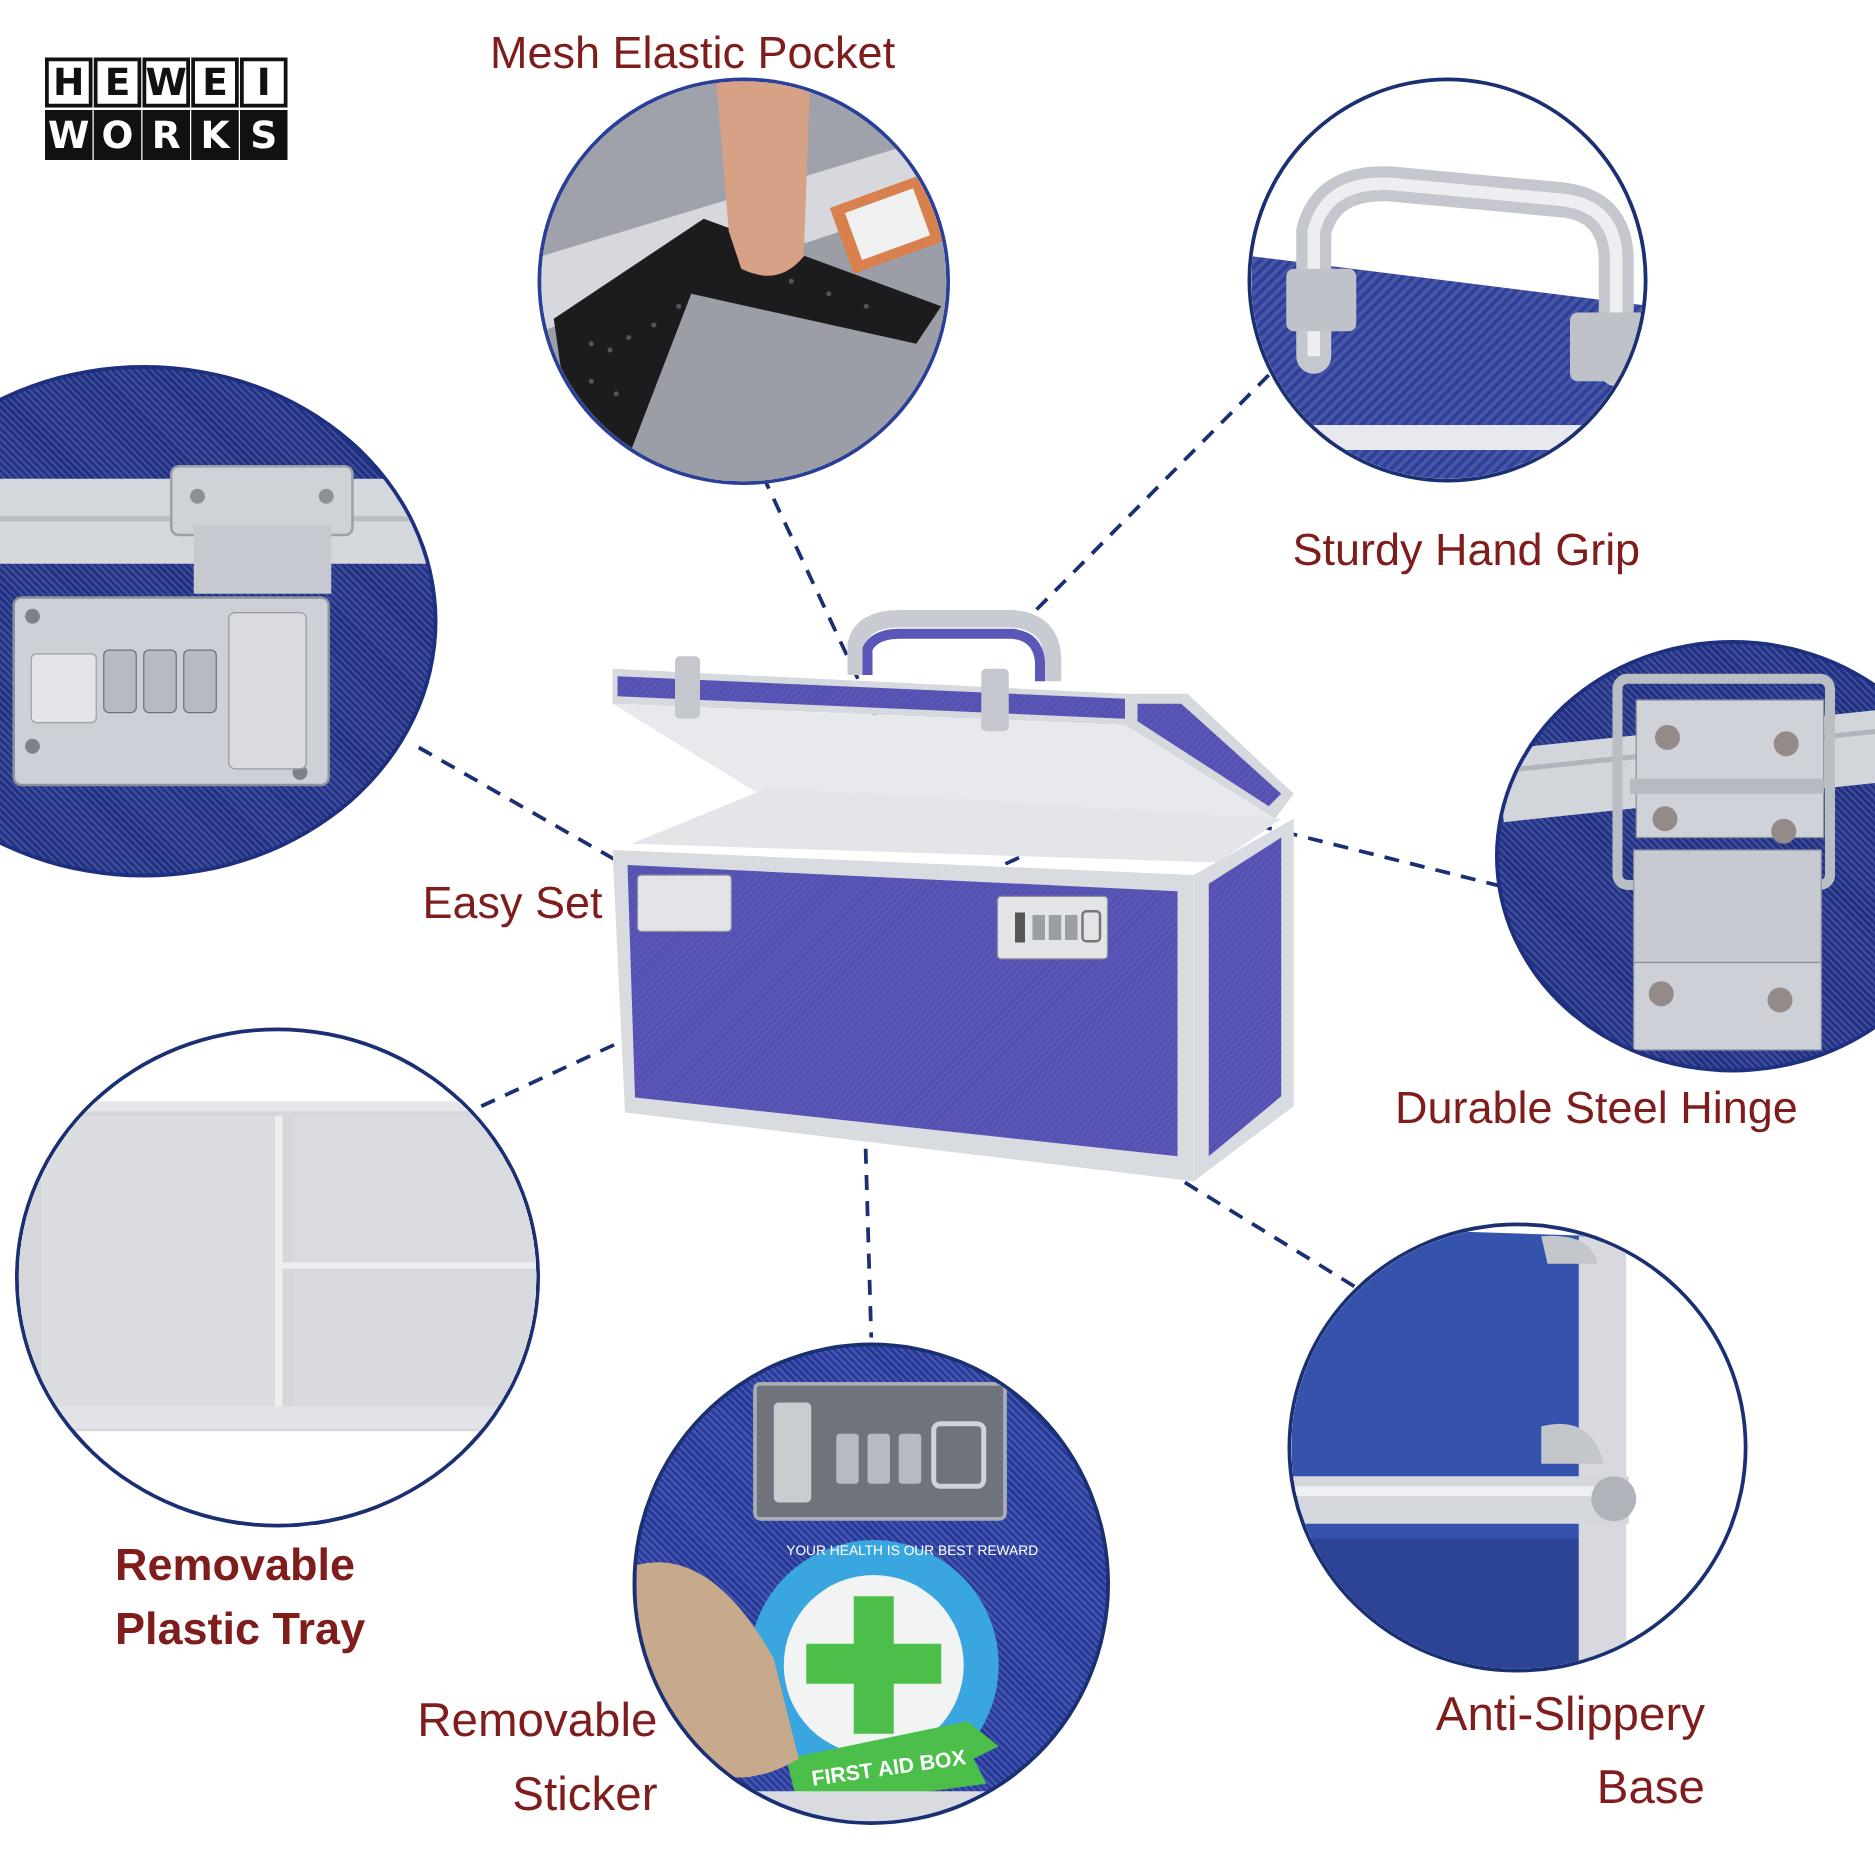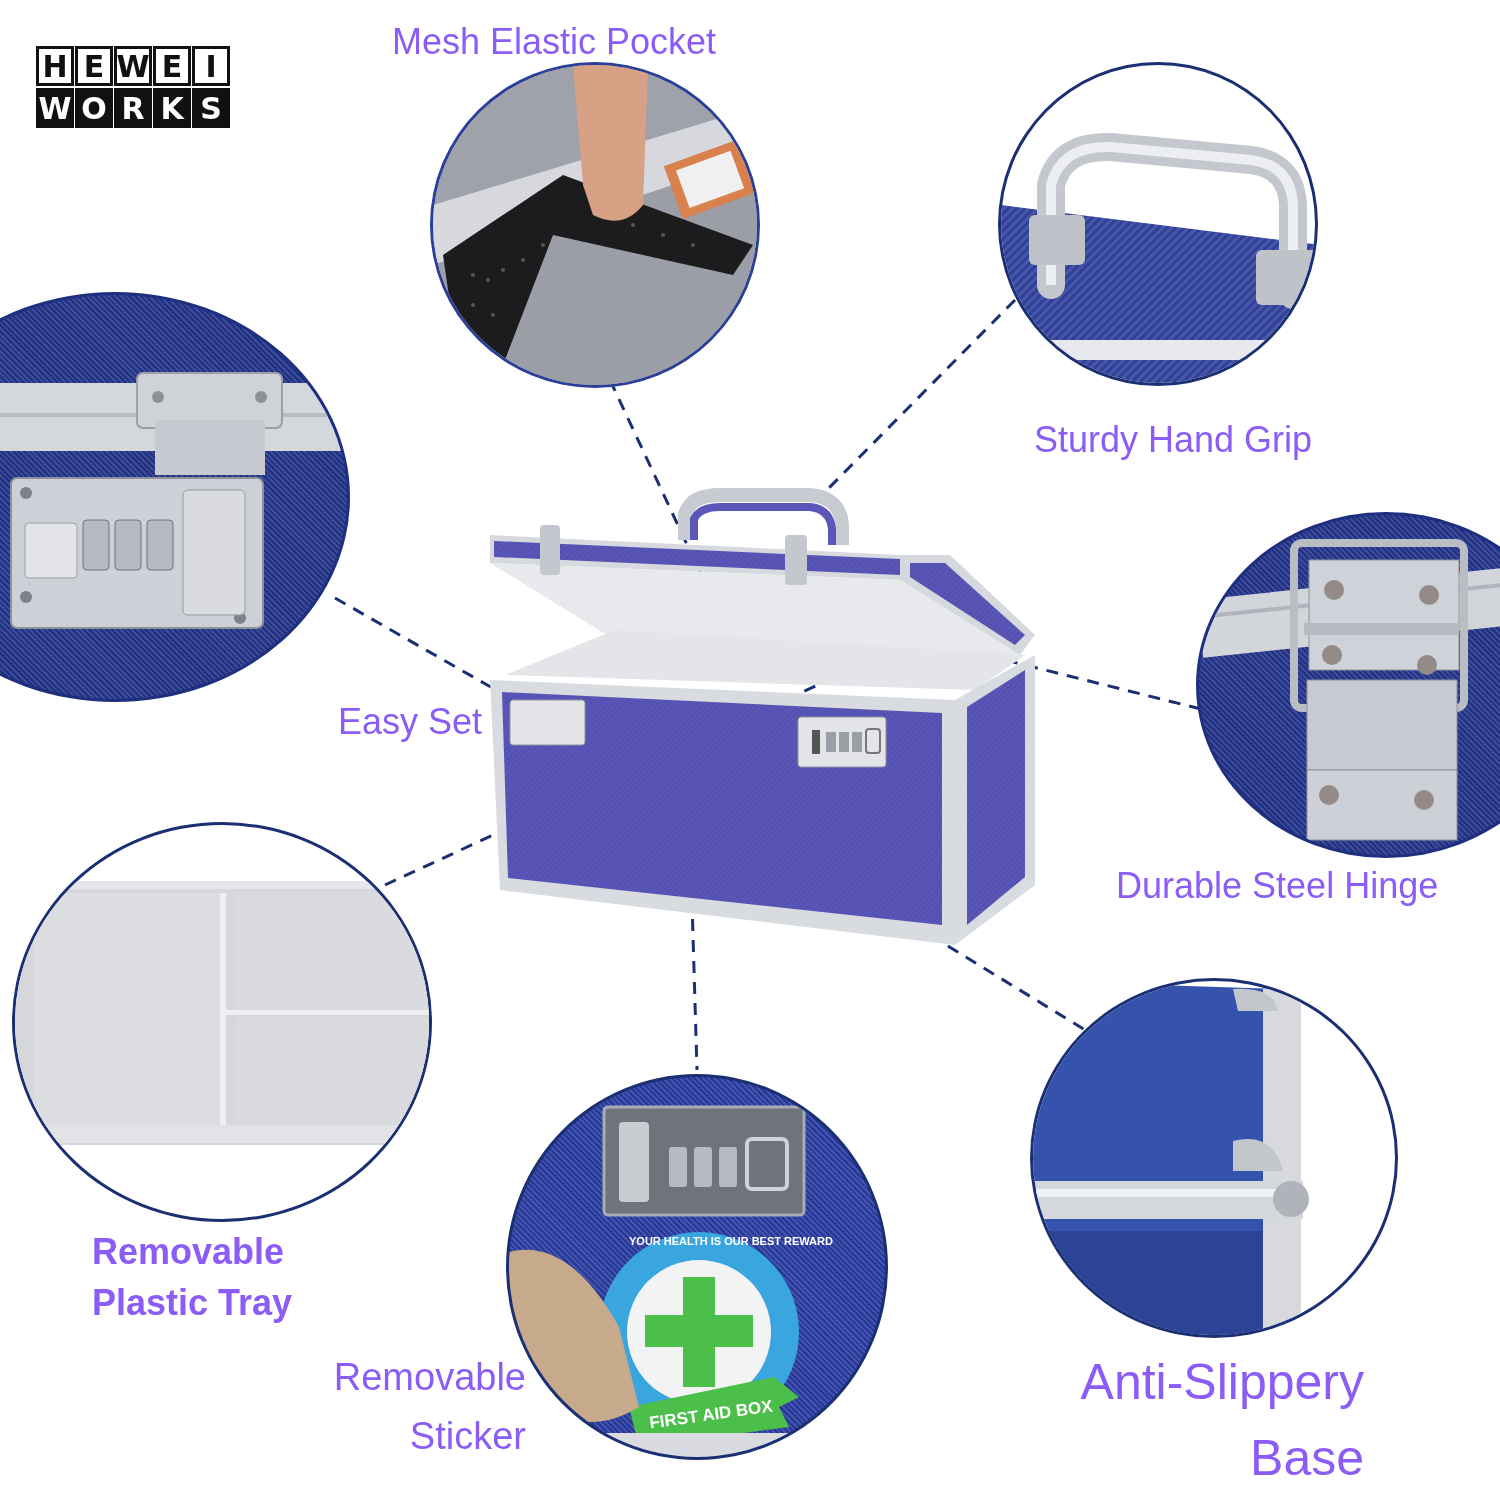--- a/index.html
+++ b/index.html
@@ -1,18 +1,18 @@
 <!DOCTYPE html>
 <html><head>
 <meta charset="utf-8">
 <style>
   html,body{margin:0;padding:0;background:#ffffff;}
   body{width:1500px;height:1500px;position:relative;overflow:hidden;font-family:"Liberation Sans","DejaVu Sans",sans-serif;color:#111;}
   .abs{position:absolute;}
-  .label{position:absolute;font-size:36px;line-height:1.45;color:#8b5cf6;white-space:nowrap;}
+  .label{position:absolute;font-size:36px;line-height:1.45;color:#7f1d1d;white-space:nowrap;}
   .label.center{text-align:right;}
   .label.bold{font-weight:bold;}
   .circle{position:absolute;border-radius:50%;overflow:hidden;border:3px solid #1b2f73;box-sizing:border-box;}
   .navy-tex{background-color:#25378e;background-image:repeating-linear-gradient(45deg,rgba(255,255,255,0.10) 0 2px,rgba(0,0,0,0.10) 2px 4px);}
   
   .logo{position:absolute;left:36px;top:46px;width:200px;}
   .logo-row{display:flex;}
   .logo-cell{width:38px;height:40px;margin:0 1px 2px 0;box-sizing:border-box;display:flex;align-items:center;justify-content:center;font-weight:bold;font-size:30px;font-family:"DejaVu Sans",sans-serif;}
   .logo-row.top .logo-cell{border:3px solid #111;background:#fff;color:#111;}
   .logo-row.bot .logo-cell{background:#111;color:#fff;}
@@ -167,42 +167,42 @@
     <rect x="238" y="62" width="40" height="50" rx="5" fill="none" stroke="#d0d3d8" stroke-width="4"></rect>
     <circle cx="190" cy="255" r="100" fill="#3aa6e0"></circle>
     <circle cx="190" cy="255" r="72" fill="#f2f4f3"></circle>
     <rect x="174" y="200" width="32" height="110" fill="#4cbf4a"></rect>
     <rect x="136" y="238" width="108" height="32" fill="#4cbf4a"></rect>
     <path d="M120,330 L265,300 L290,320 L270,330 L280,350 L130,370 Z" fill="#4cbf4a"></path>
     <path d="M0,175 Q60,160 110,250 L130,330 Q80,360 40,330 L0,300 Z" fill="#c7a98b"></path>
     <rect x="0" y="356" width="382" height="30" fill="#d9dbe0"></rect>
   </svg>
   <div class="abs" style="left:140px;top:328px;color:#ffffff;font-weight:bold;font-size:17px;transform:rotate(-8deg);white-space:nowrap;">FIRST AID BOX</div>
-  <div class="abs" style="left:120px;top:158px;width:128px;color:#ffffff;font-weight:bold;font-size:11px;text-align:center;white-space:nowrap;">YOUR HEALTH IS OUR BEST REWARD</div>
+  <div class="abs" style="left:120px;top:158px;width:128px;color:#ffffff;font-weight:normal;font-size:11px;text-align:center;white-space:nowrap;">YOUR HEALTH IS OUR BEST REWARD</div>
 </div>
 
 <div class="label center" style="left:280px;top:1348px;width:246px;font-size:38px;line-height:1.55;">
   <div>Removable</div>
   <div>Sticker</div>
 </div>
 
 <div class="circle" style="left:1030px;top:978px;width:368px;height:360px;background:#ffffff;border-color:#1b2f73;">
   <svg width="368" height="360">
     <polygon points="0,0 250,8 258,360 0,360" fill="#3553ac"></polygon>
     <polygon points="0,250 258,250 258,360 0,360" fill="#2c4396"></polygon>
     <rect x="230" y="8" width="38" height="350" fill="#d7d9de"></rect>
     <rect x="0" y="200" width="270" height="38" fill="#d4d7dc"></rect>
     <rect x="0" y="208" width="270" height="8" fill="#eef0f2"></rect>
     <circle cx="258" cy="218" r="18" fill="#b0b3b9"></circle>
     <path d="M200,160 Q240,150 250,190 L200,190 Z" fill="#c3c6cb"></path>
     <path d="M200,8 Q240,5 245,30 L205,30 Z" fill="#c3c6cb"></path>
   </svg>
 </div>
 
-<div class="label center" style="left:1080px;top:1344px;width:284px;font-size:50px;line-height:1.52;">
+<div class="label center" style="left:1080px;top:1344px;width:284px;font-size:38px;line-height:1.52;">
   <div>Anti-Slippery</div>
   <div>Base</div>
 </div>
 
 <div class="abs" style="left:480px;top:485px;width:580px;height:460px;">
   <svg width="580" height="460">
     <defs>
       <pattern id="purpleTex" width="4" height="4" patternUnits="userSpaceOnUse" patternTransform="rotate(45)">
         <rect width="4" height="4" fill="#5b57b8"></rect>
         <rect width="2" height="4" fill="#5450b0"></rect>

